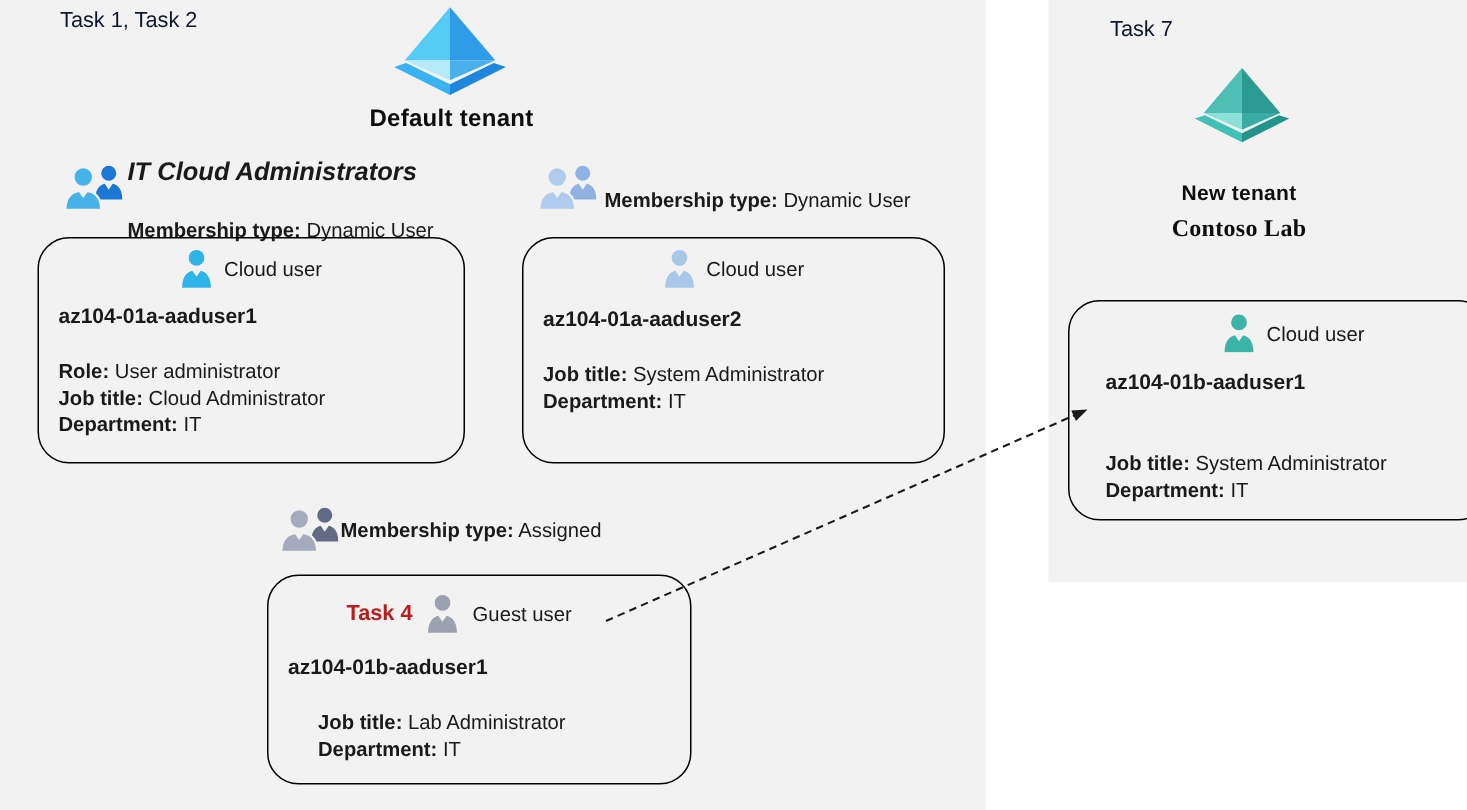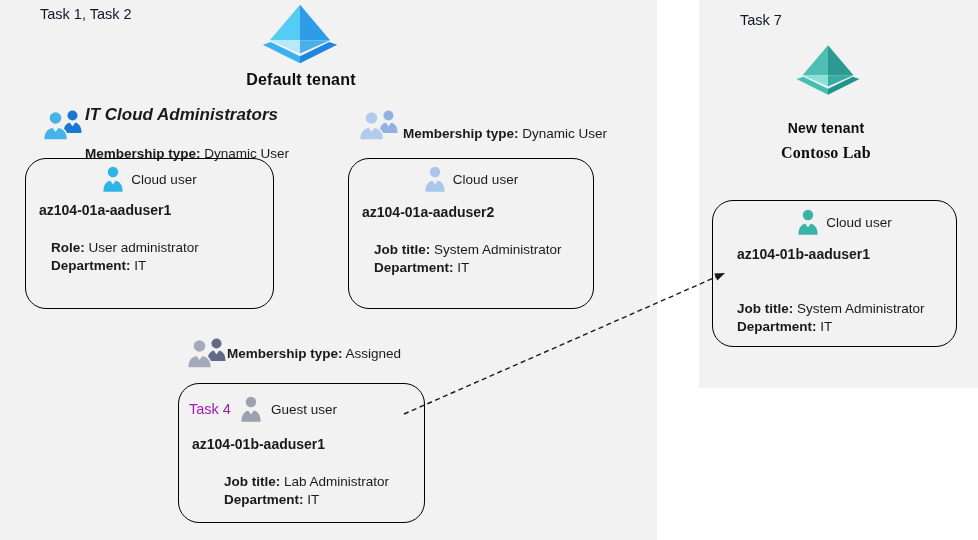--- a/index.html
+++ b/index.html
@@ -16,32 +16,32 @@
   .tenant-title { position:absolute; font-weight:bold; font-size:16px; color:#0d0d0d; text-align:center; letter-spacing:0.2px; }
   .abs { position:absolute; }
 
   .group-text { position:absolute; font-size:13.5px; }
   .group-name { font-weight:bold; font-size:17px;font-style:italic; }
   .group-membership { margin-top:21px; }
   .b { font-weight:bold; }
 
   .card {
     position:absolute; border:1.4px solid #000; border-radius:21px;
-    background:transparent; font-size:13.5px;
+    background:transparent; font-size:13.5px;padding-left:36px;
   }
   .card-header {
     position:absolute; left:0; right:0; display:flex; align-items:center;
     justify-content:center; gap:7px; font-size:13.5px;
   }
   .card-header.left-align { justify-content:flex-start; padding-left:10px; gap:9px; }
   .username { position:absolute; left:13px; font-weight:bold; font-size:14px;text-align:right; }
-  .fields { position:absolute; left:25px; line-height:17.5px; }
+  .fields { position:absolute; left:13px; line-height:17.5px; }
   .card4 .username { left:24px; }
   .card4 .fields   { left:24px; }
-  .task-inline { font-weight:normal; font-size:14.5px; color:#a21caf; }
+  .task-inline { font-weight:bold; font-size:14.5px; color:#b91c1c;margin-left:42px; }
 
   .arrow-layer { position:absolute; left:0; top:0; z-index:6; pointer-events:none; }
   svg { display:block; }
 </style>
 </head>
 <body>
 
 <div class="canvas">
 
   <div class="region region-left"></div>
@@ -124,20 +124,24 @@
       </span>
       <span>Cloud user</span>
     </div>
     <div class="username" style="top:43px;">az104-01a-aaduser1</div>
     <div class="fields" style="top:80px;">
       <div>
         <span class="b">Role:</span>
         <span>User administrator</span>
       </div>
       <div>
+        <span class="b">Job title:</span>
+        <span>Cloud Administrator</span>
+      </div>
+      <div>
         <span class="b">Department:</span>
         <span>IT</span>
       </div>
     </div>
   </div>
 
   <div class="card" style="left:348px; top:158px; width:244px; height:149px;">
     <div class="card-header" style="top:7px;">
       <span>
         <svg width="22" height="26" viewBox="0 0 24 28">

